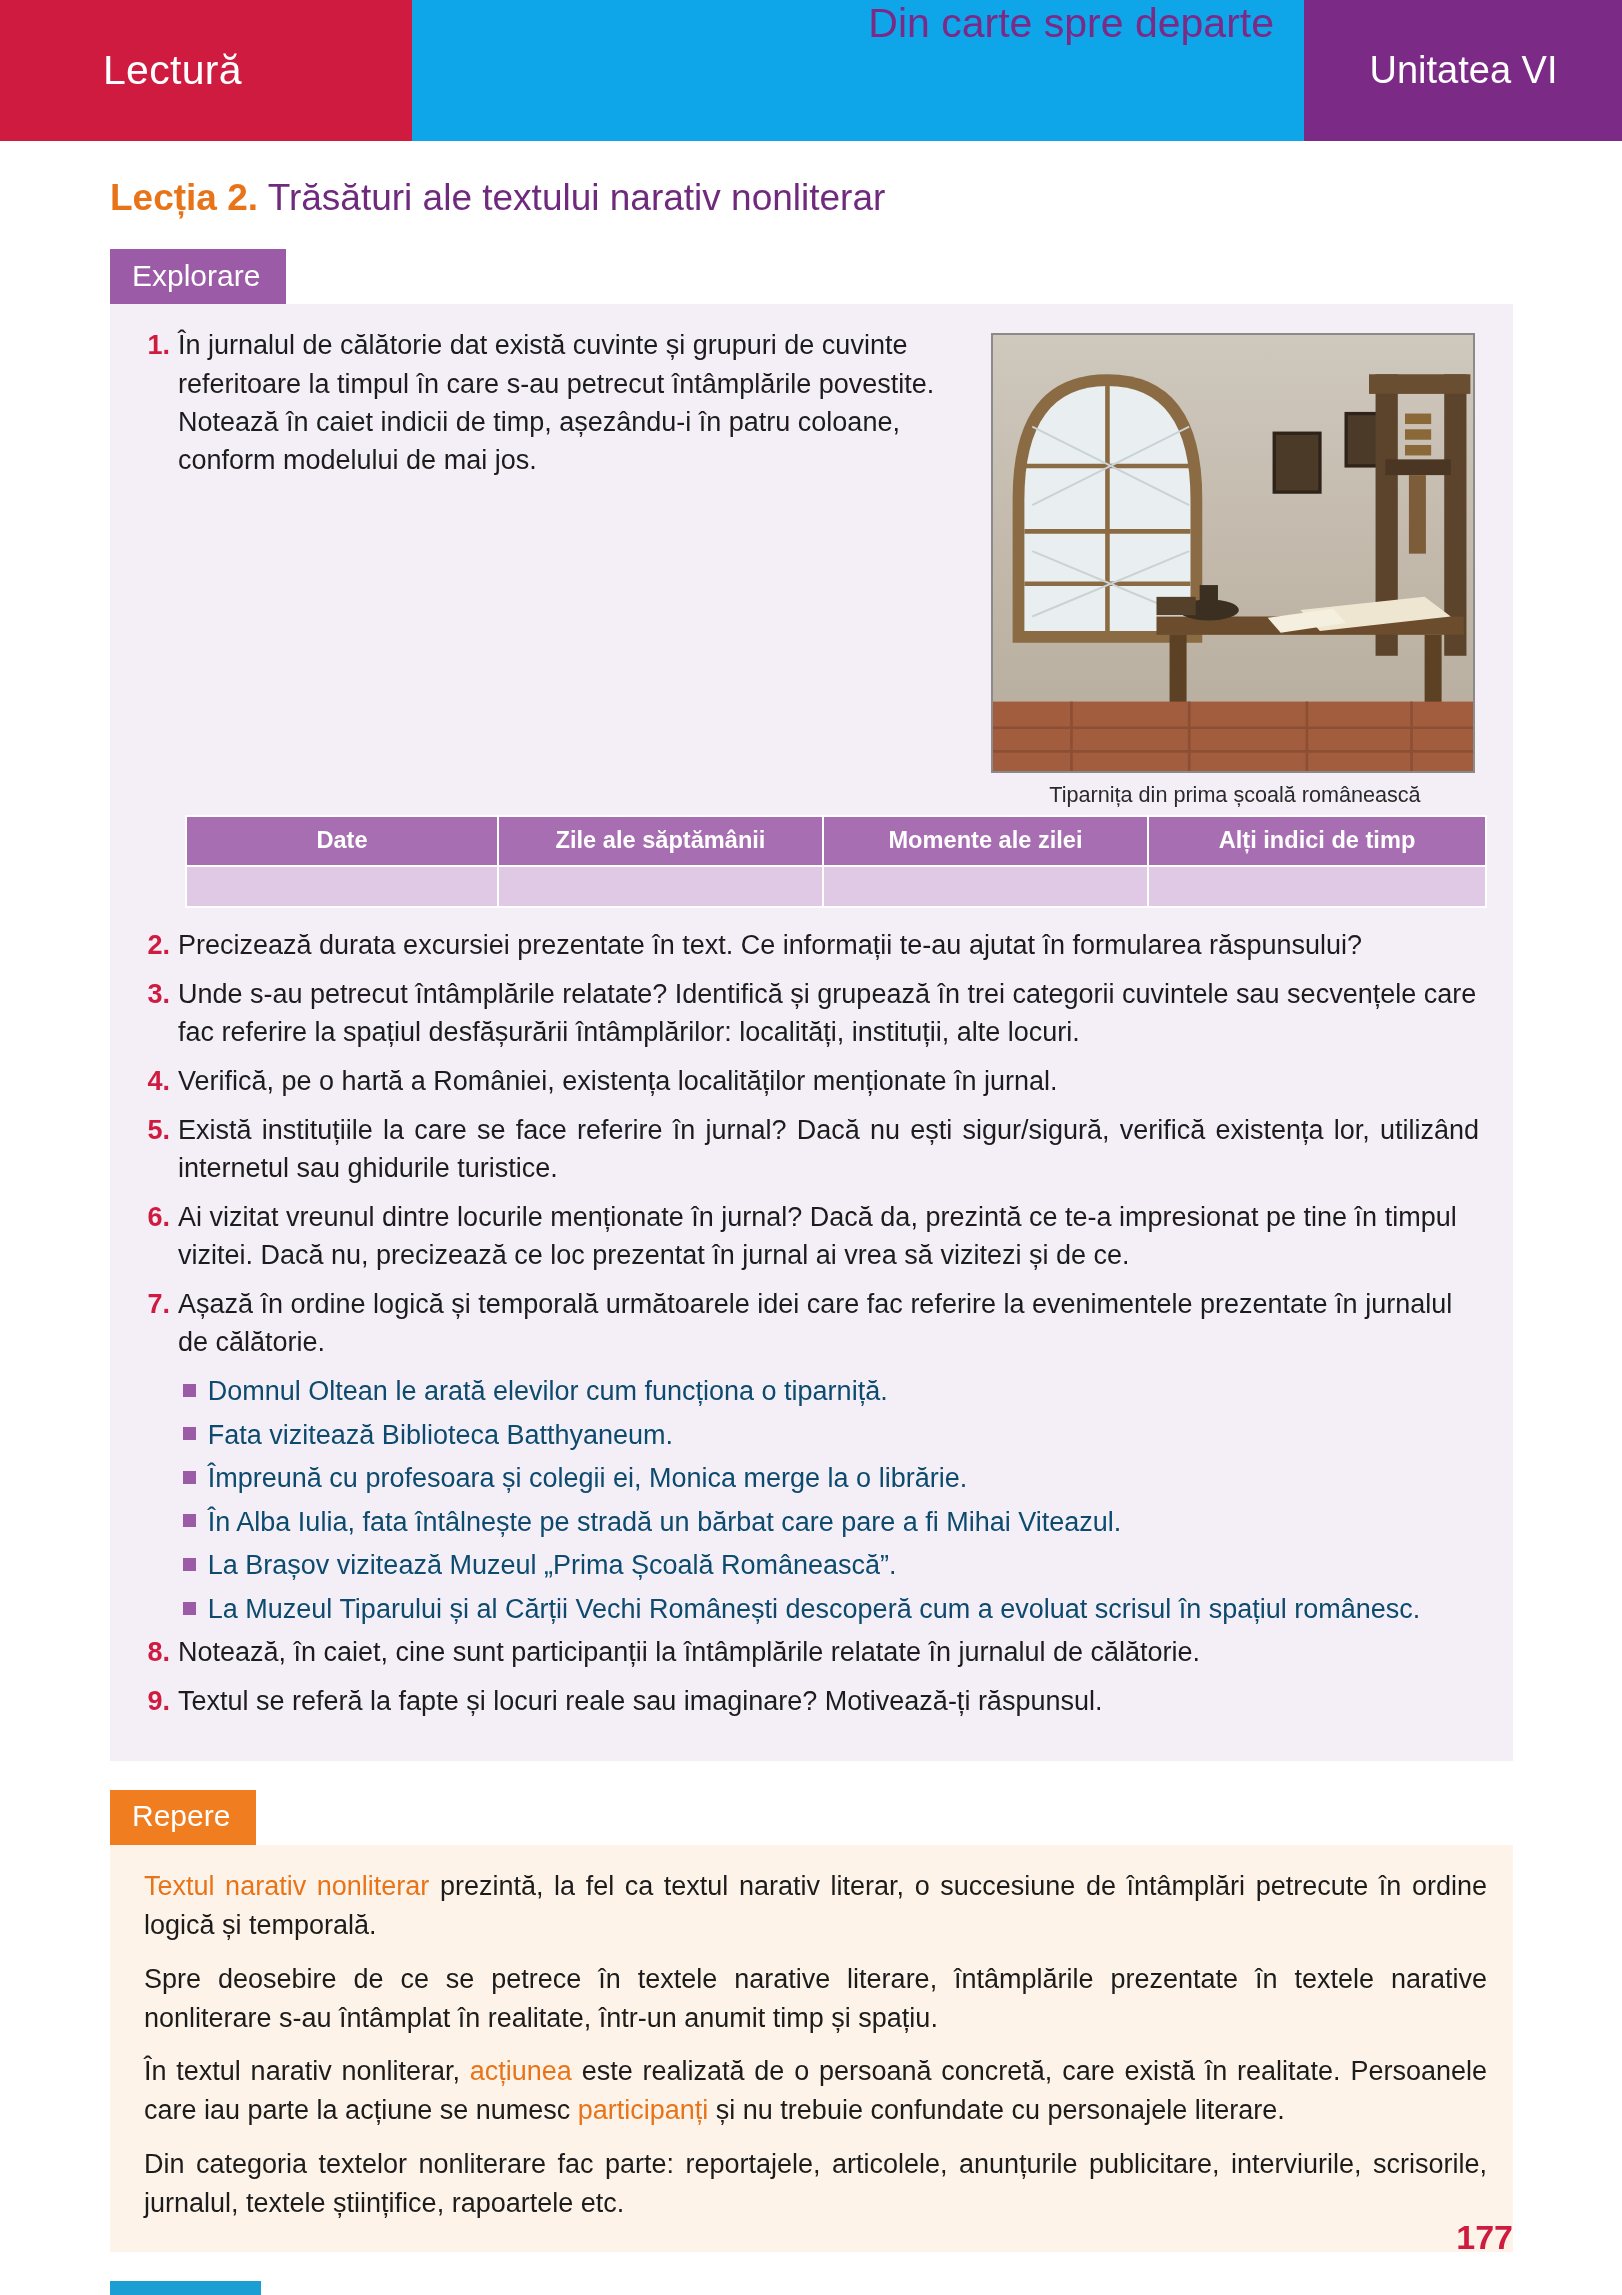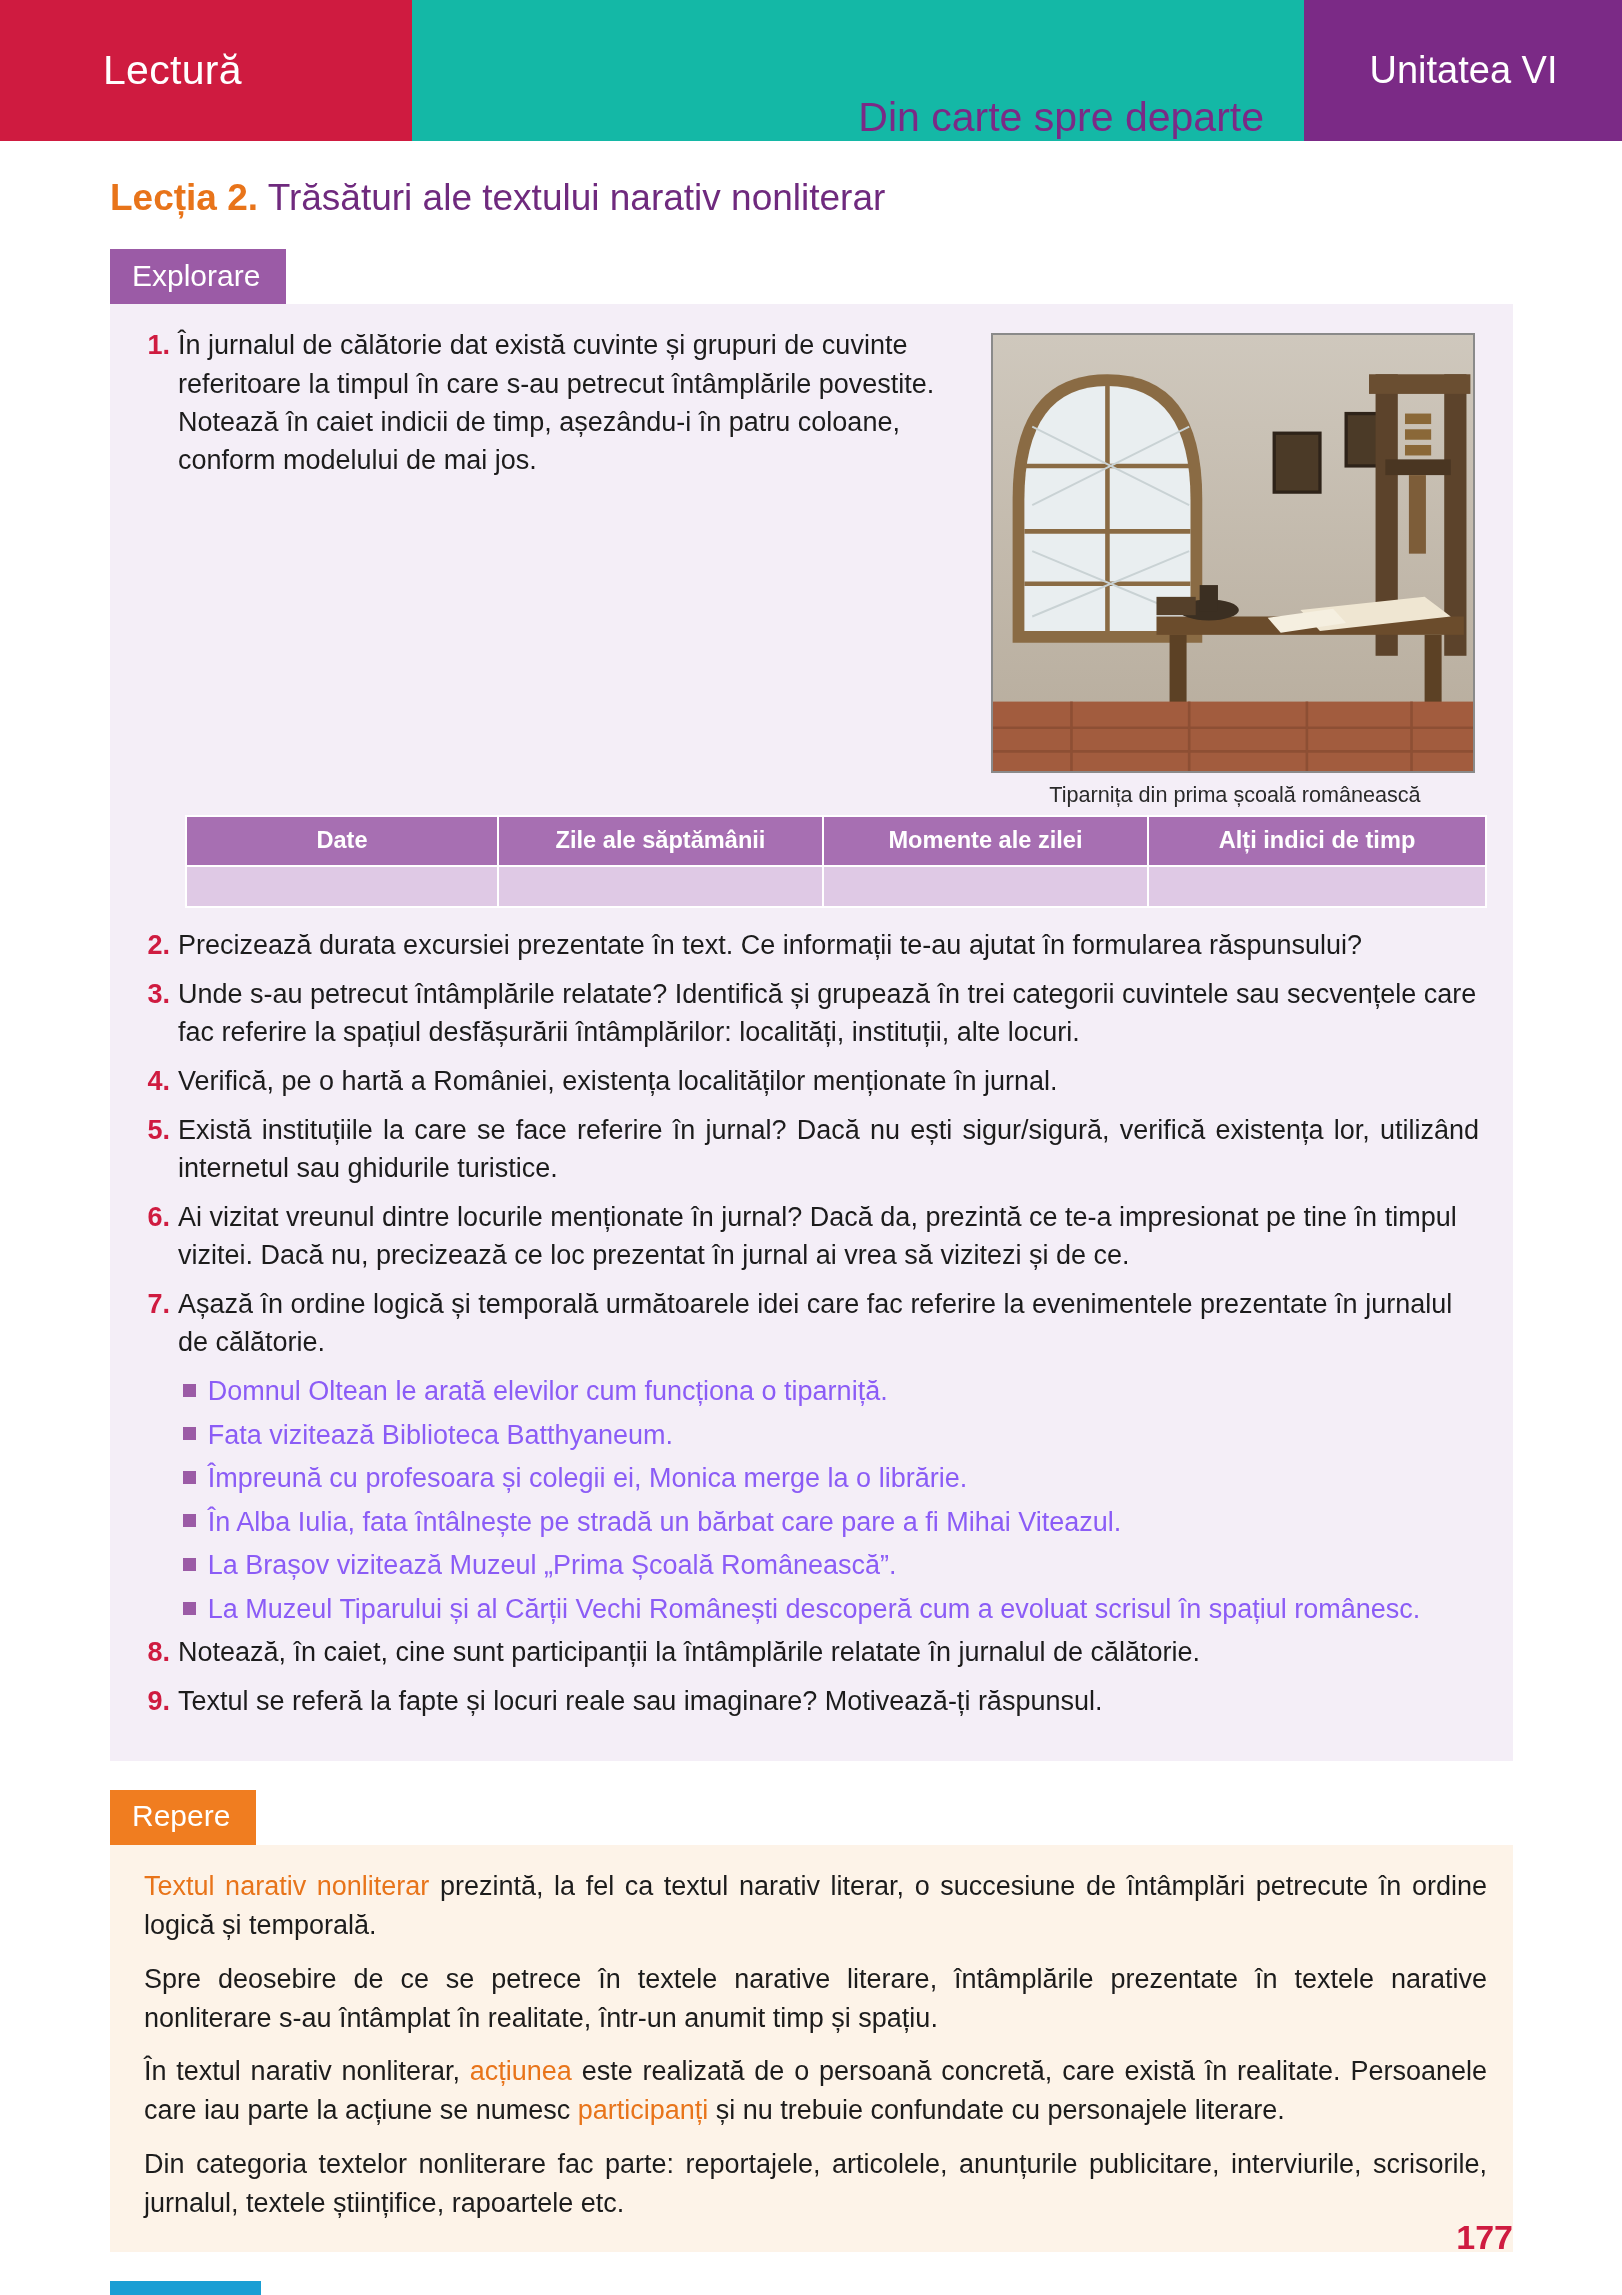--- a/index.html
+++ b/index.html
@@ -17,22 +17,22 @@
     display: flex; align-items: stretch;
   }
   .hdr-left {
     width: 412px; background: #cf1b40; display: flex; align-items: center;
   }
   .hdr-left-label {
     color: #ffffff; font-size: 41px; letter-spacing: 0.3px;
     padding-left: 103px; font-weight: 400;
   }
   .hdr-mid {
-    flex: 1; background: #14b8a6; display: flex; align-items: flex-end; justify-content: flex-end;
-    padding-right: 40px;
+    flex: 1; background: #0ea5e9; display: flex; align-items: flex-start; justify-content: flex-end;
+    padding-right: 30px;
   }
   .hdr-mid-label {
     color: #7b2a86; font-size: 41px; font-weight: 400;
   }
   .hdr-right {
     width: 319px; background: #7b2a86; display: flex; align-items: center; justify-content: center;
   }
   .hdr-right-label { color: #ffffff; font-size: 38px; }
 
   
@@ -77,21 +77,21 @@
     background: #a76fb2; color: #fff; font-size: 23.6px; font-weight: bold;
     padding: 10.5px 5.2px; border: 2px solid #ffffff; text-align: center;
   }
   table.grid td {
     background: #dfc9e5; border: 2px solid #ffffff; height: 41px;
   }
 
   
   ul.bul { list-style: none; margin: 6.5px 0 3.9px 39px; }
   ul.bul li {
-    display: flex; font-size: 27px; line-height: 1.42; margin-bottom: 5.2px; color:#8b5cf6;
+    display: flex; font-size: 27px; line-height: 1.42; margin-bottom: 5.2px; color:#0c4a6e;
   }
   ul.bul li .sq {
     width: 13px; height: 13px; background: #9b5ba6; margin: 11.8px 11.8px 0 0; flex: 0 0 13px;
   }
 
   
   .img-right {
     float: right; width: 488px; margin: 6.5px 0 6.5px 29px;
   }
   .photo-press {

